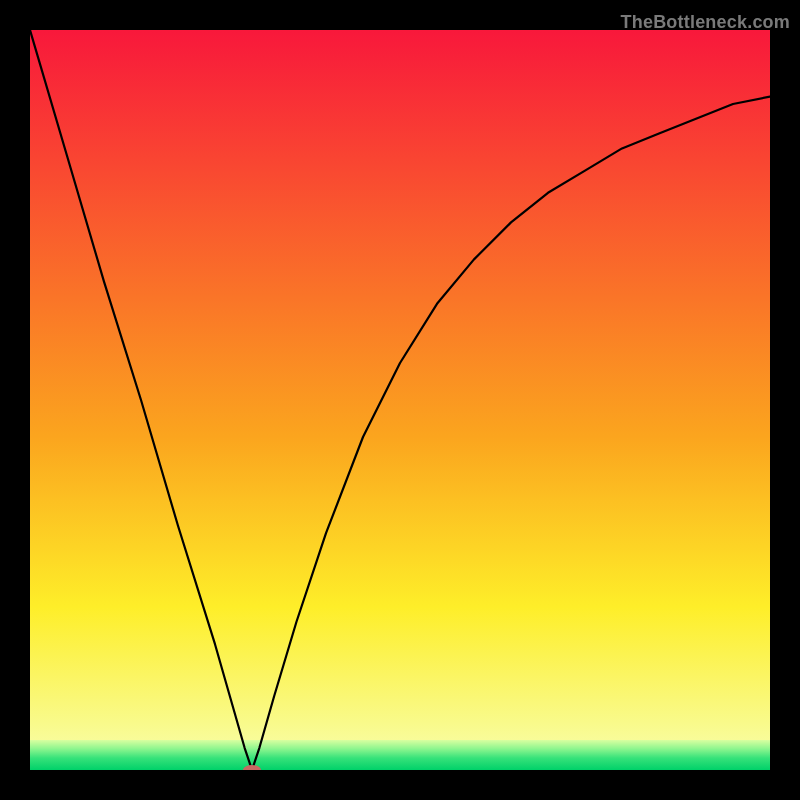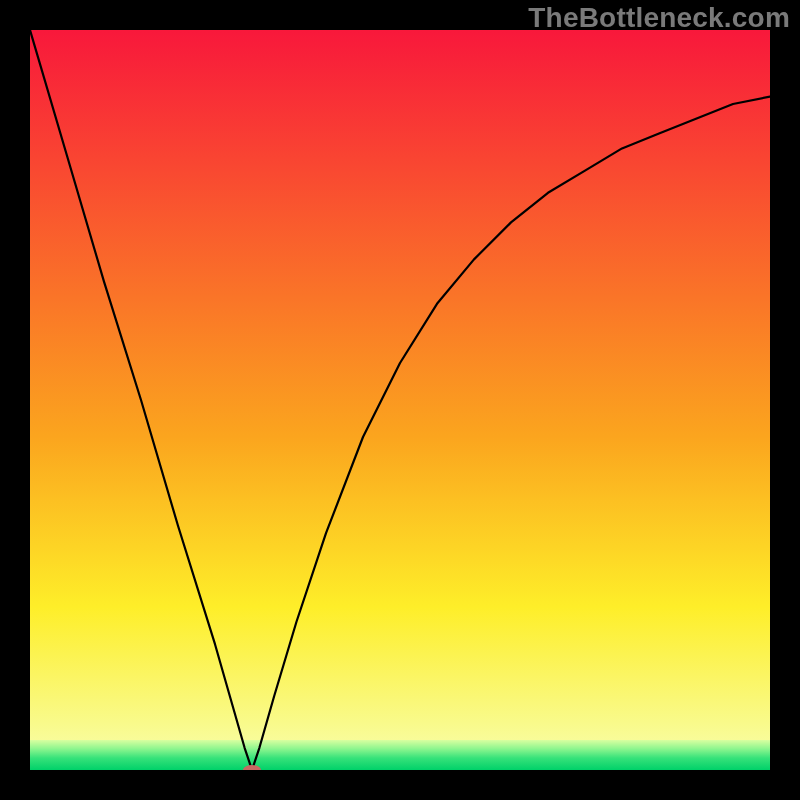--- a/index.html
+++ b/index.html
@@ -35,23 +35,23 @@
   }
   .marker {
     position: absolute;
     width: 18px; height: 10px;
     border-radius: 50%;
     background: var(--c-marker);
     transform: translate(-50%, -50%);
   }
   .watermark {
     position: absolute;
-    top: 2px; right: 10px;
+    top: 12px; right: 10px;
     font-family: Arial, Helvetica, sans-serif;
-    font-size: 28px;
+    font-size: 18px;
     font-weight: bold;
     color: #7a7a7a;
     letter-spacing: 0.2px;
   }
 </style>
 </head>
 <body>
 
 <div class="frame">
   <div class="watermark">TheBottleneck.com</div>

